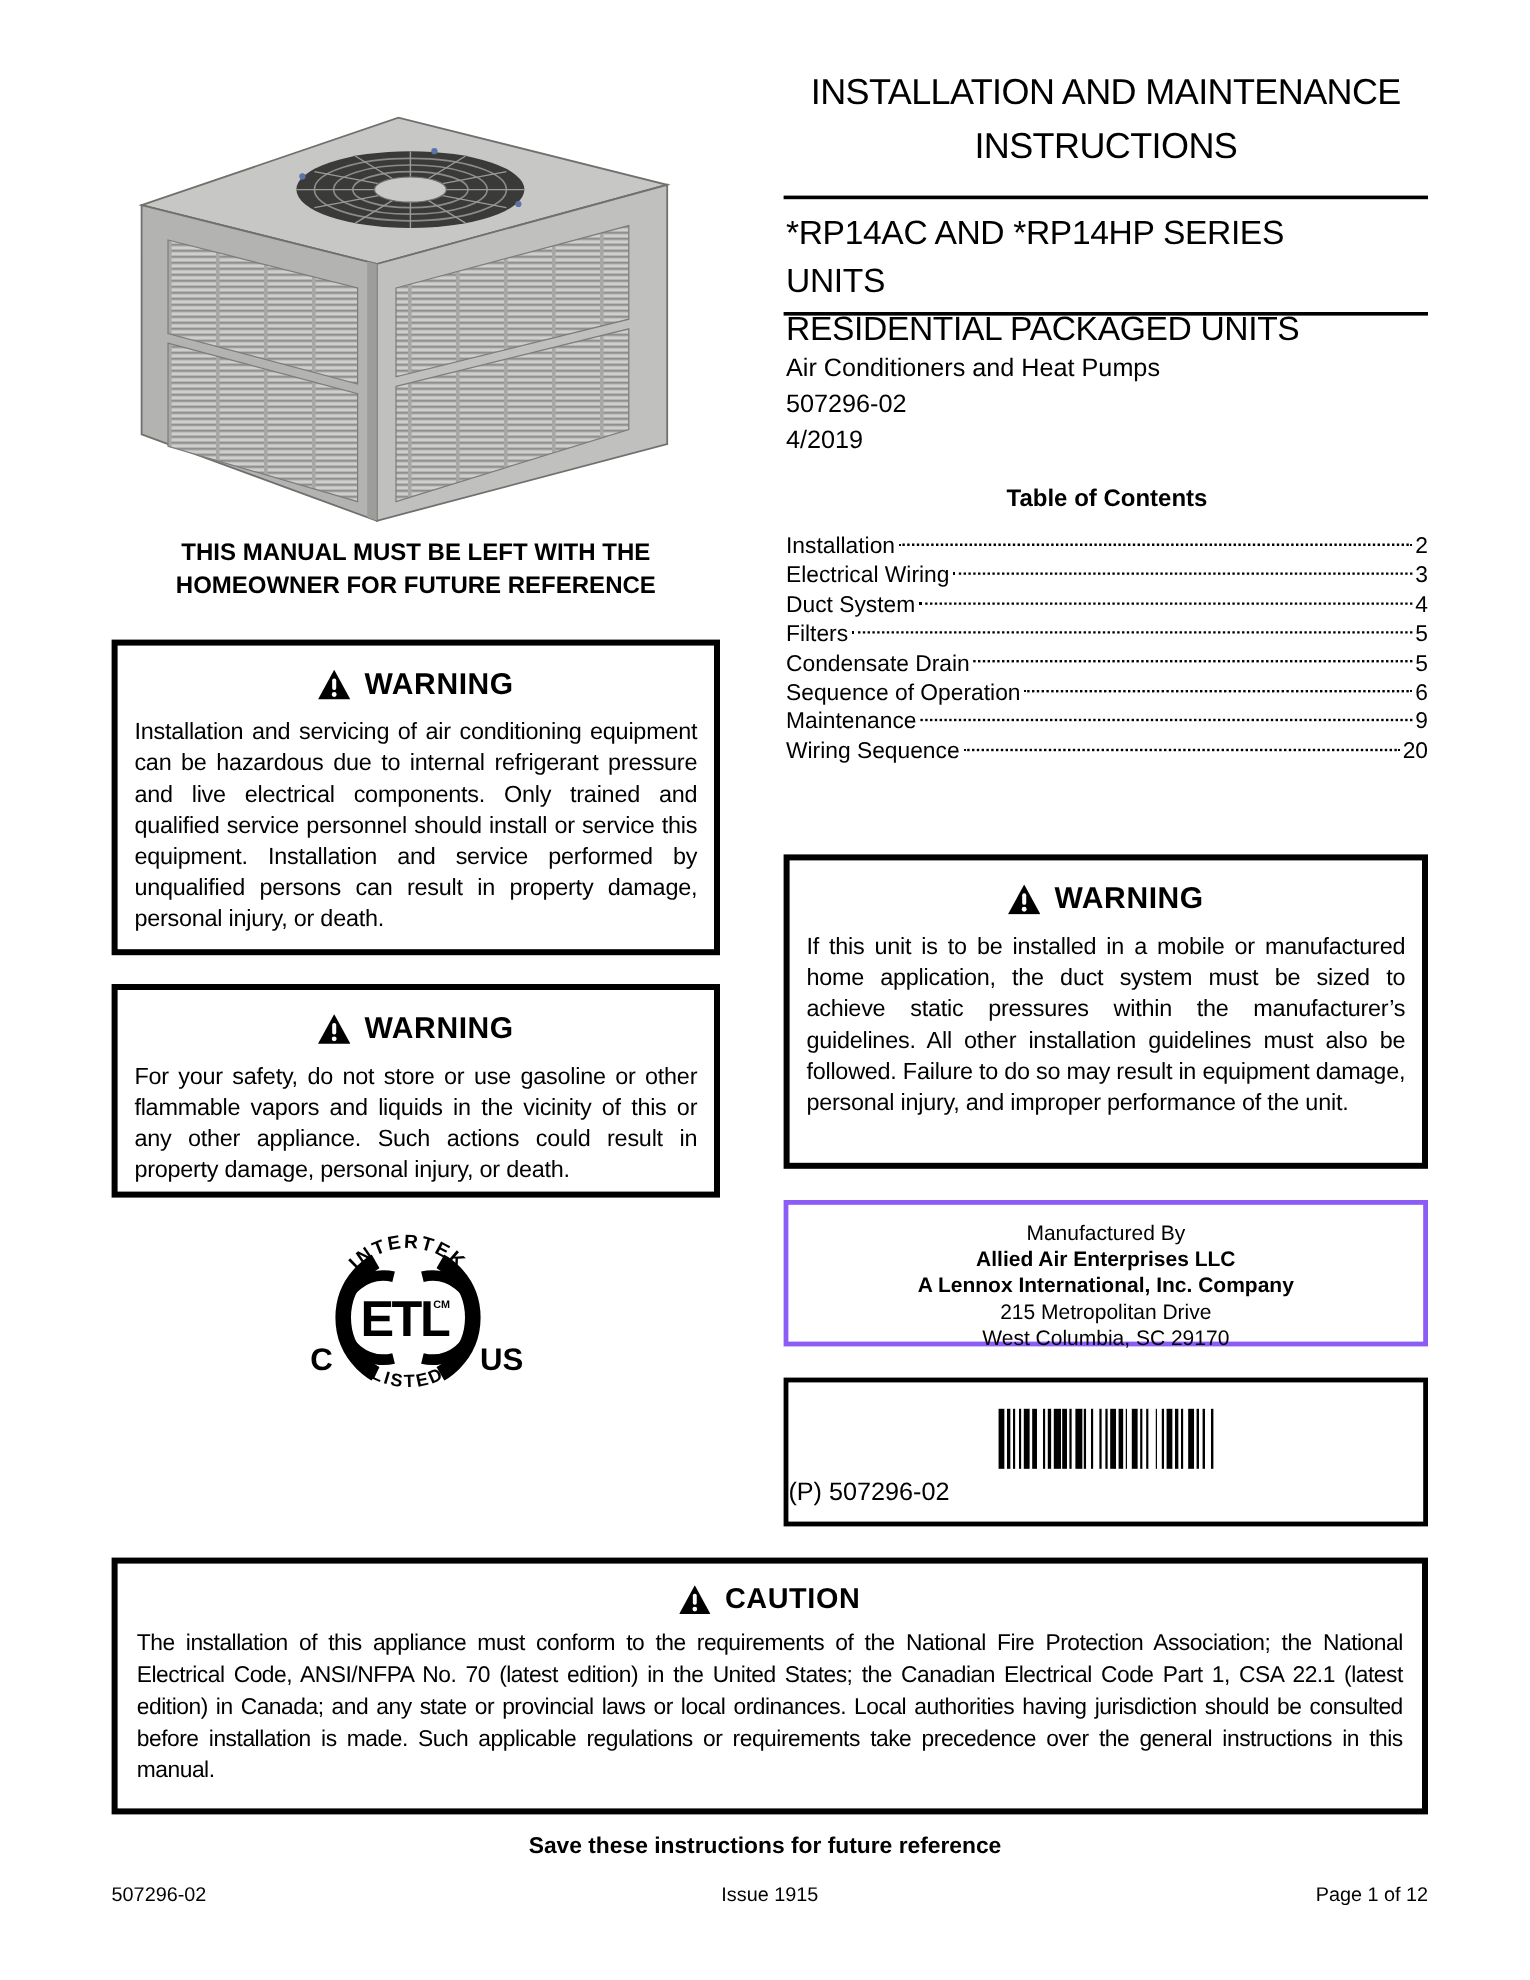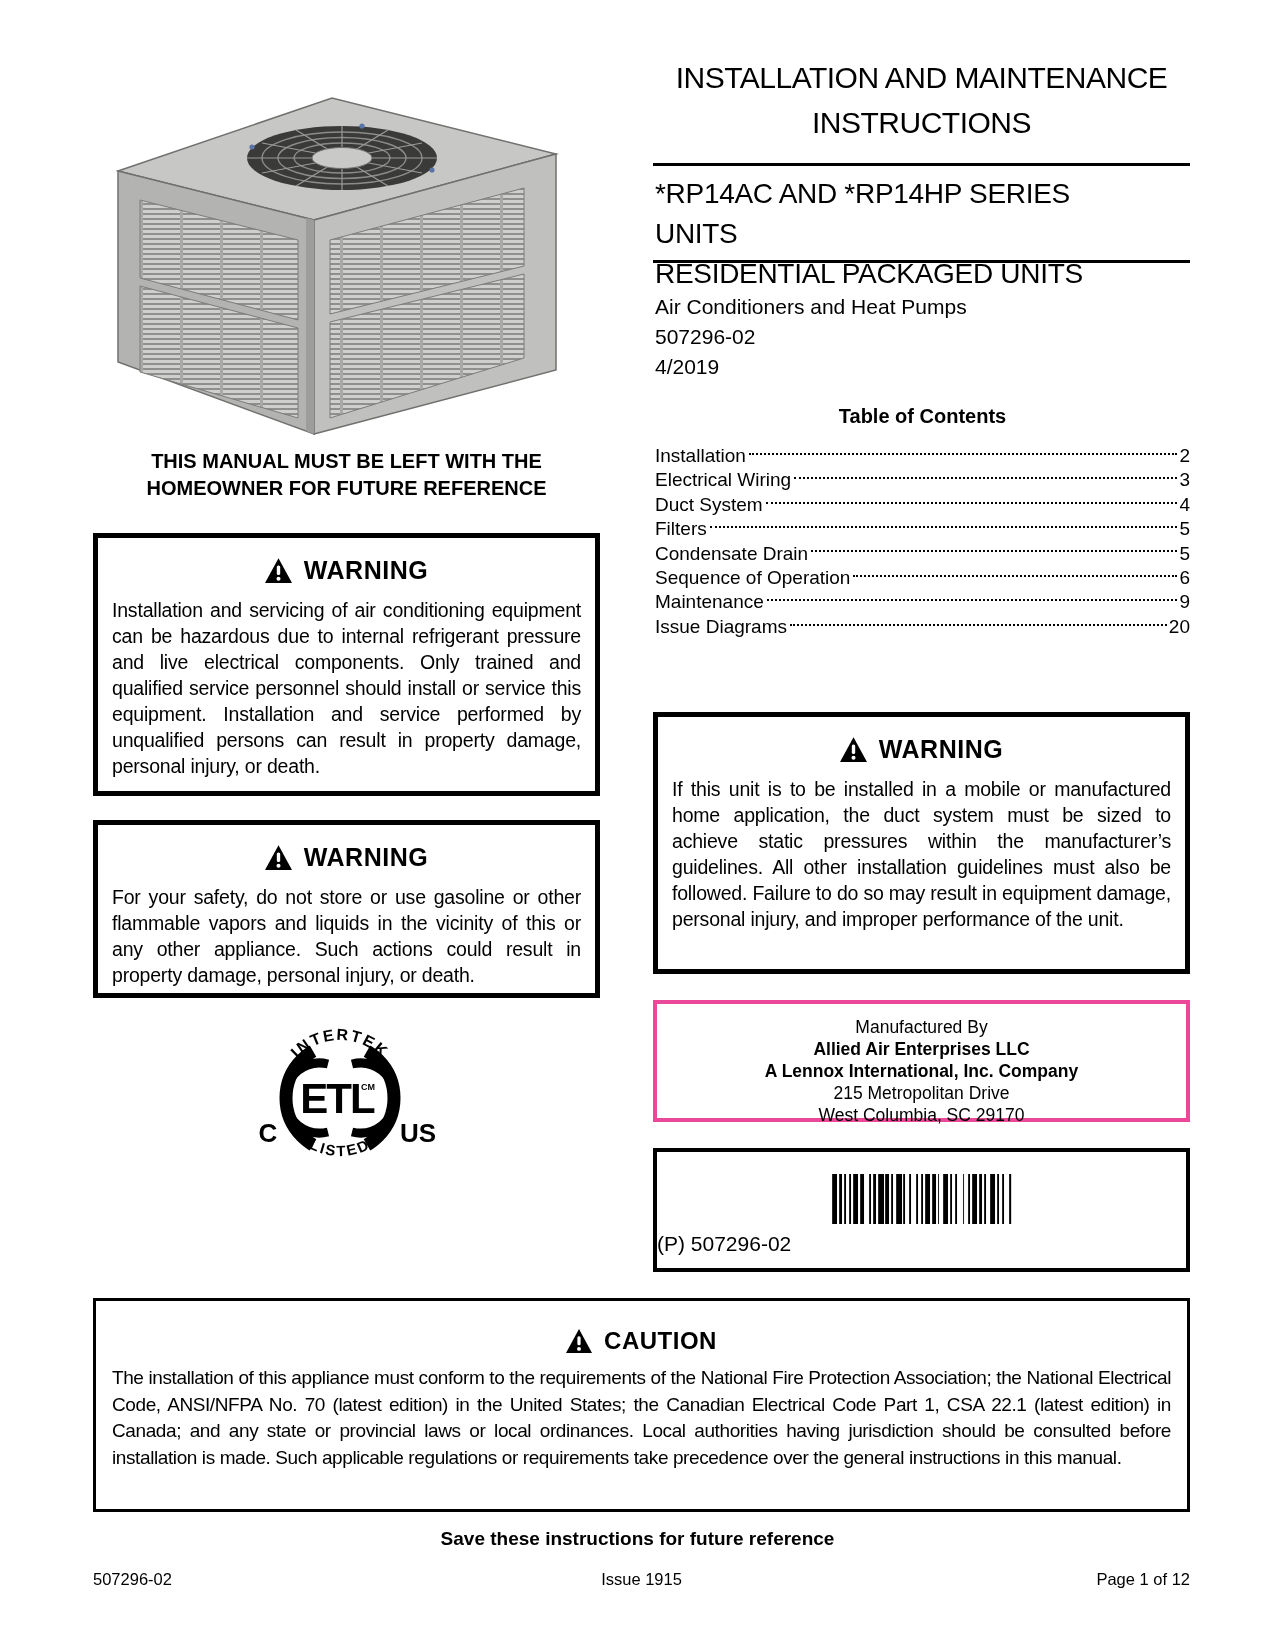--- a/index.html
+++ b/index.html
@@ -31,31 +31,31 @@
   .family-block{position:absolute;left:655px;top:256px;width:537px;}
   .family-title{font-size:28px;line-height:36px;letter-spacing:-0.3px;}
   .family-sub{font-size:21px;line-height:30px;}
   .toc{position:absolute;left:655px;top:405px;width:535px;}
   .toc-title{text-align:center;font-weight:bold;font-size:20px;margin-bottom:16px;}
   .toc-row{display:flex;align-items:center;font-size:19px;line-height:24.4px;}
   .toc-label{white-space:nowrap;}
   .toc-leader{flex:1;border-bottom:2.6px dotted #000;margin:0 2px 5px 3px;}
   .toc-page{white-space:nowrap;}
   .mfg-box{position:absolute;left:653px;top:1000px;width:537px;height:122px;
-    border:4px solid #ec4899;text-align:center;padding-top:12px;font-size:17.5px;line-height:22px;}
+    border:4px solid #8b5cf6;text-align:center;padding-top:12px;font-size:17.5px;line-height:22px;}
   .mfg-box .b{font-weight:bold;}
   .barcode-box{position:absolute;left:653px;top:1148px;width:537px;height:124px;border:4px solid #000;}
   .barcode-bars{position:absolute;left:50%;top:22px;transform:translateX(-50%);
     height:50px;display:flex;align-items:stretch;}
   .barcode-bars .bar{background:#000;height:100%;}
   .barcode-bars .gap{background:#fff;height:100%;}
   .barcode-caption{position:absolute;left:0;top:80px;width:100%;text-align:left;font-size:21px;}
   
   .caution-box{position:absolute;left:93px;top:1298px;width:1097px;height:214px;
-    border:3px solid #000000;padding:18px 16px;}
+    border:5px solid #000000;padding:8px 16px;}
   .caution-box .warn-head{font-size:24px;margin:8px 0 10px 0;}
   .caution-text{font-size:19px;line-height:26.5px;text-align:justify;letter-spacing:-0.4px;}
   .save-note{position:absolute;left:0;top:1528px;width:1275px;text-align:center;
     font-weight:bold;font-size:19px;}
   .footer{position:absolute;left:93px;top:1570px;width:1097px;display:flex;font-size:16.5px;}
   .footer .f-left{flex:1;text-align:left;}
   .footer .f-center{flex:1;text-align:center;}
   .footer .f-right{flex:1;text-align:right;}
 </style>
 </head>
@@ -203,21 +203,21 @@
           <span class="toc-label">Sequence of Operation</span>
           <span class="toc-leader"></span>
           <span class="toc-page">6</span>
         </div>
         <div class="toc-row">
           <span class="toc-label">Maintenance</span>
           <span class="toc-leader"></span>
           <span class="toc-page">9</span>
         </div>
         <div class="toc-row">
-          <span class="toc-label">Issue Diagrams</span>
+          <span class="toc-label">Wiring Sequence</span>
           <span class="toc-leader"></span>
           <span class="toc-page">20</span>
         </div>
       </div>
   </div>
 
   <div class="warn-box warn3">
     <div class="warn-head">
       <svg viewBox="0 0 24 22" width="27" height="25">
         <path d="M12 0 L24 22 H0 Z" fill="#000"></path>

